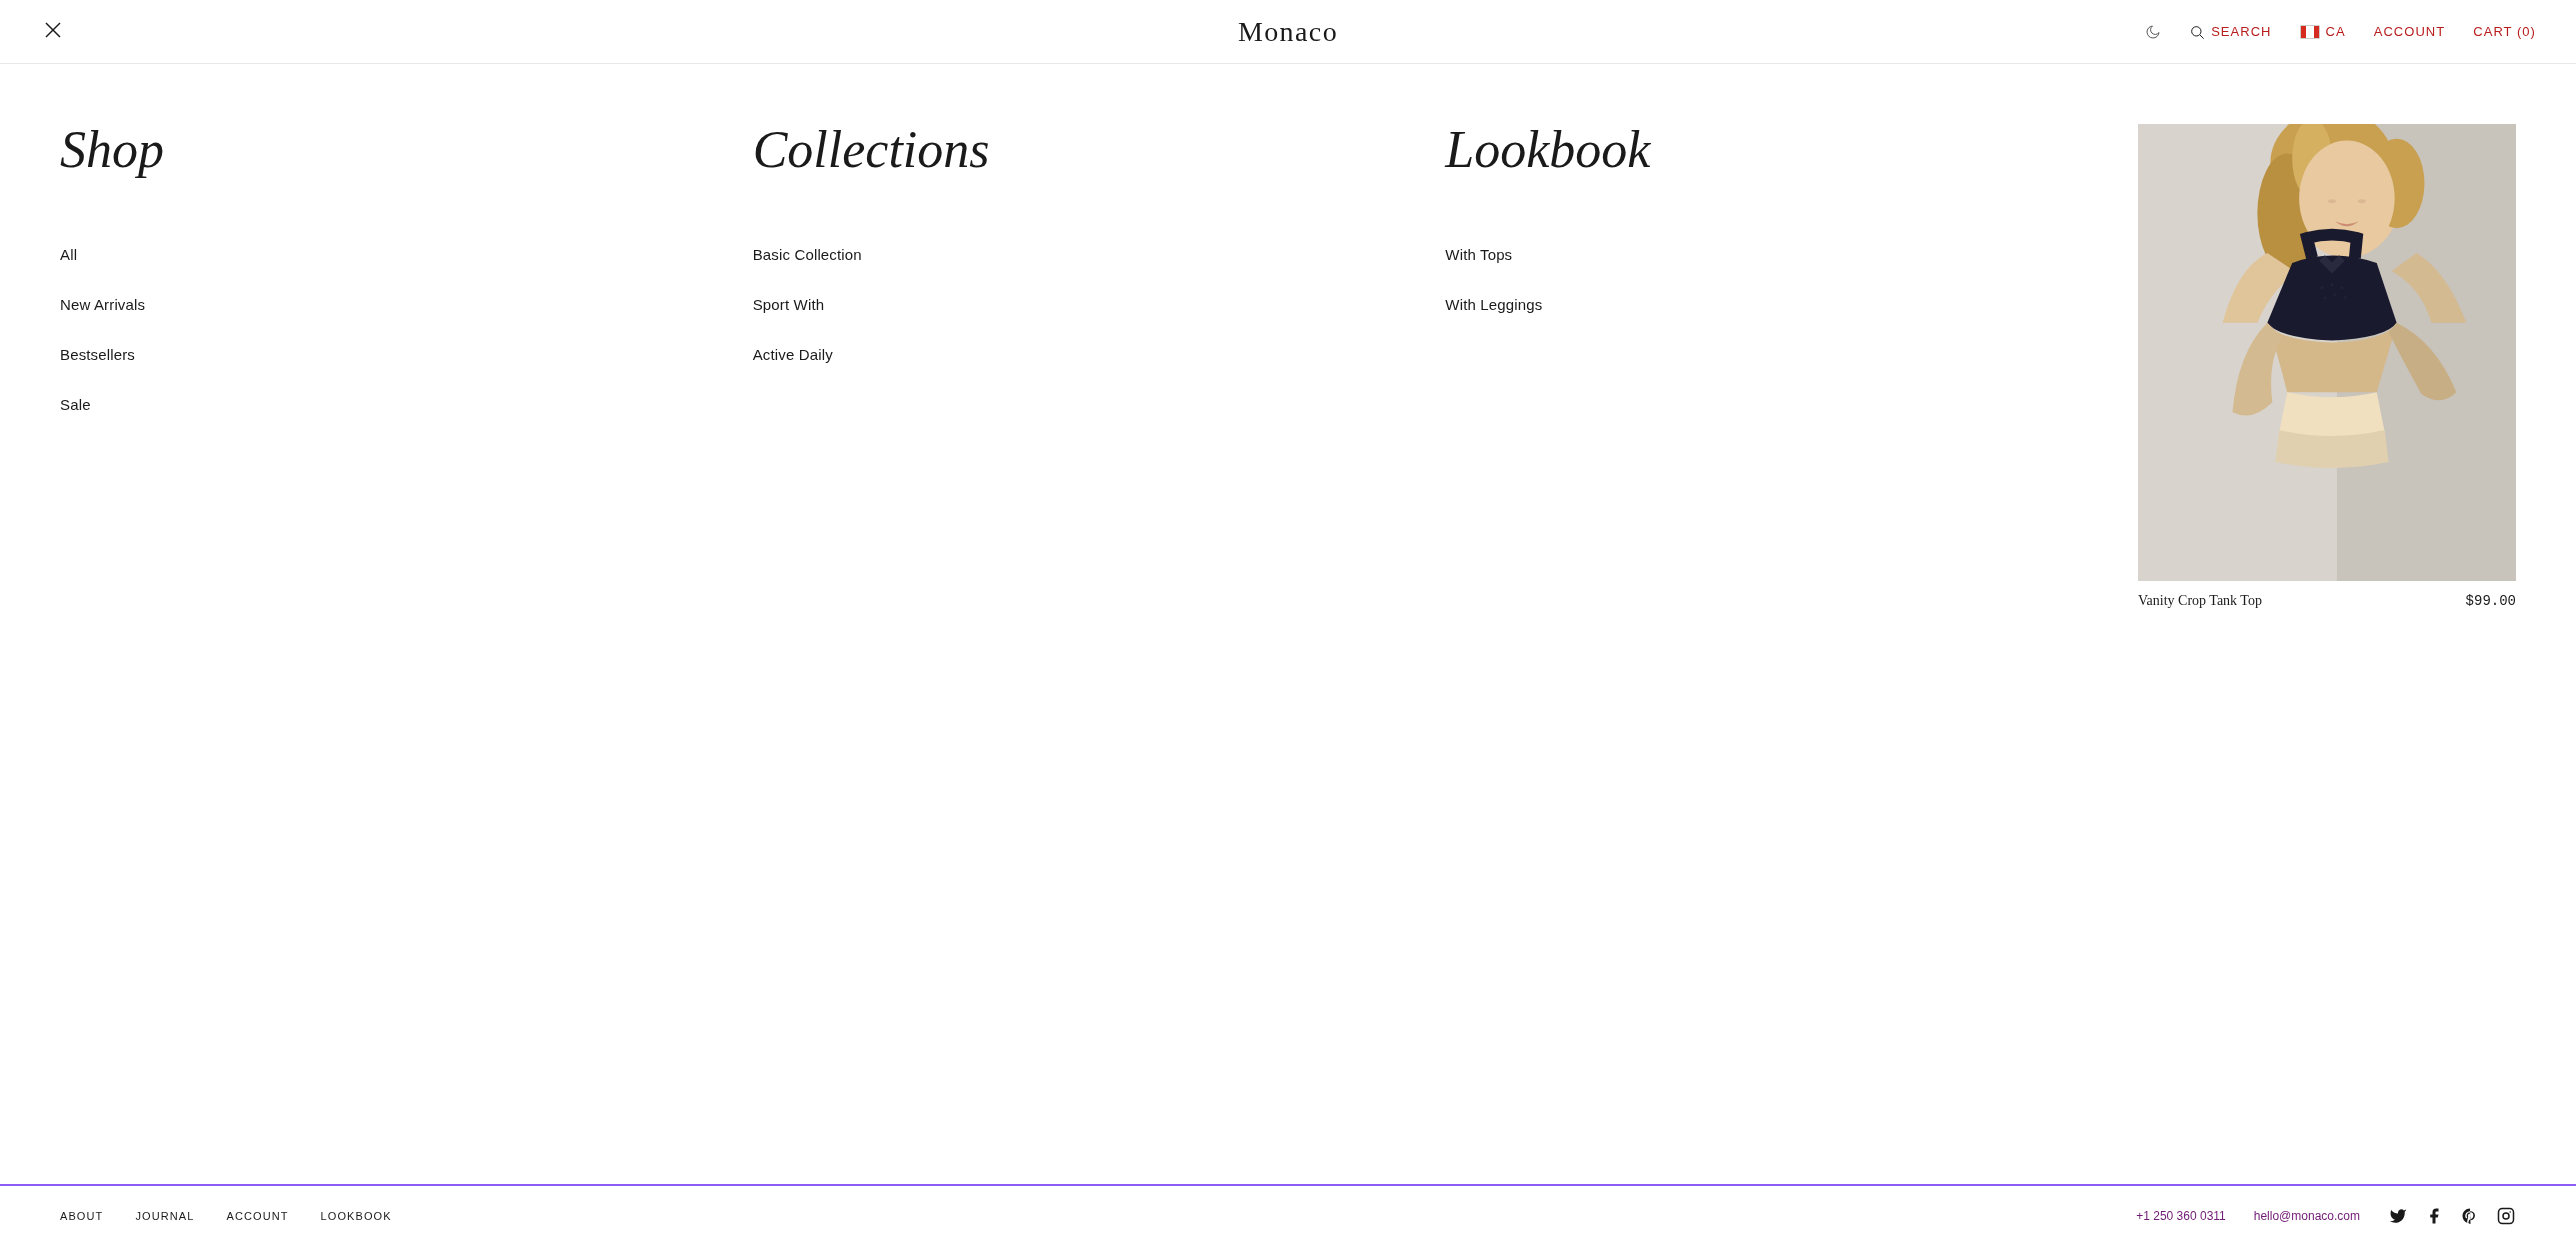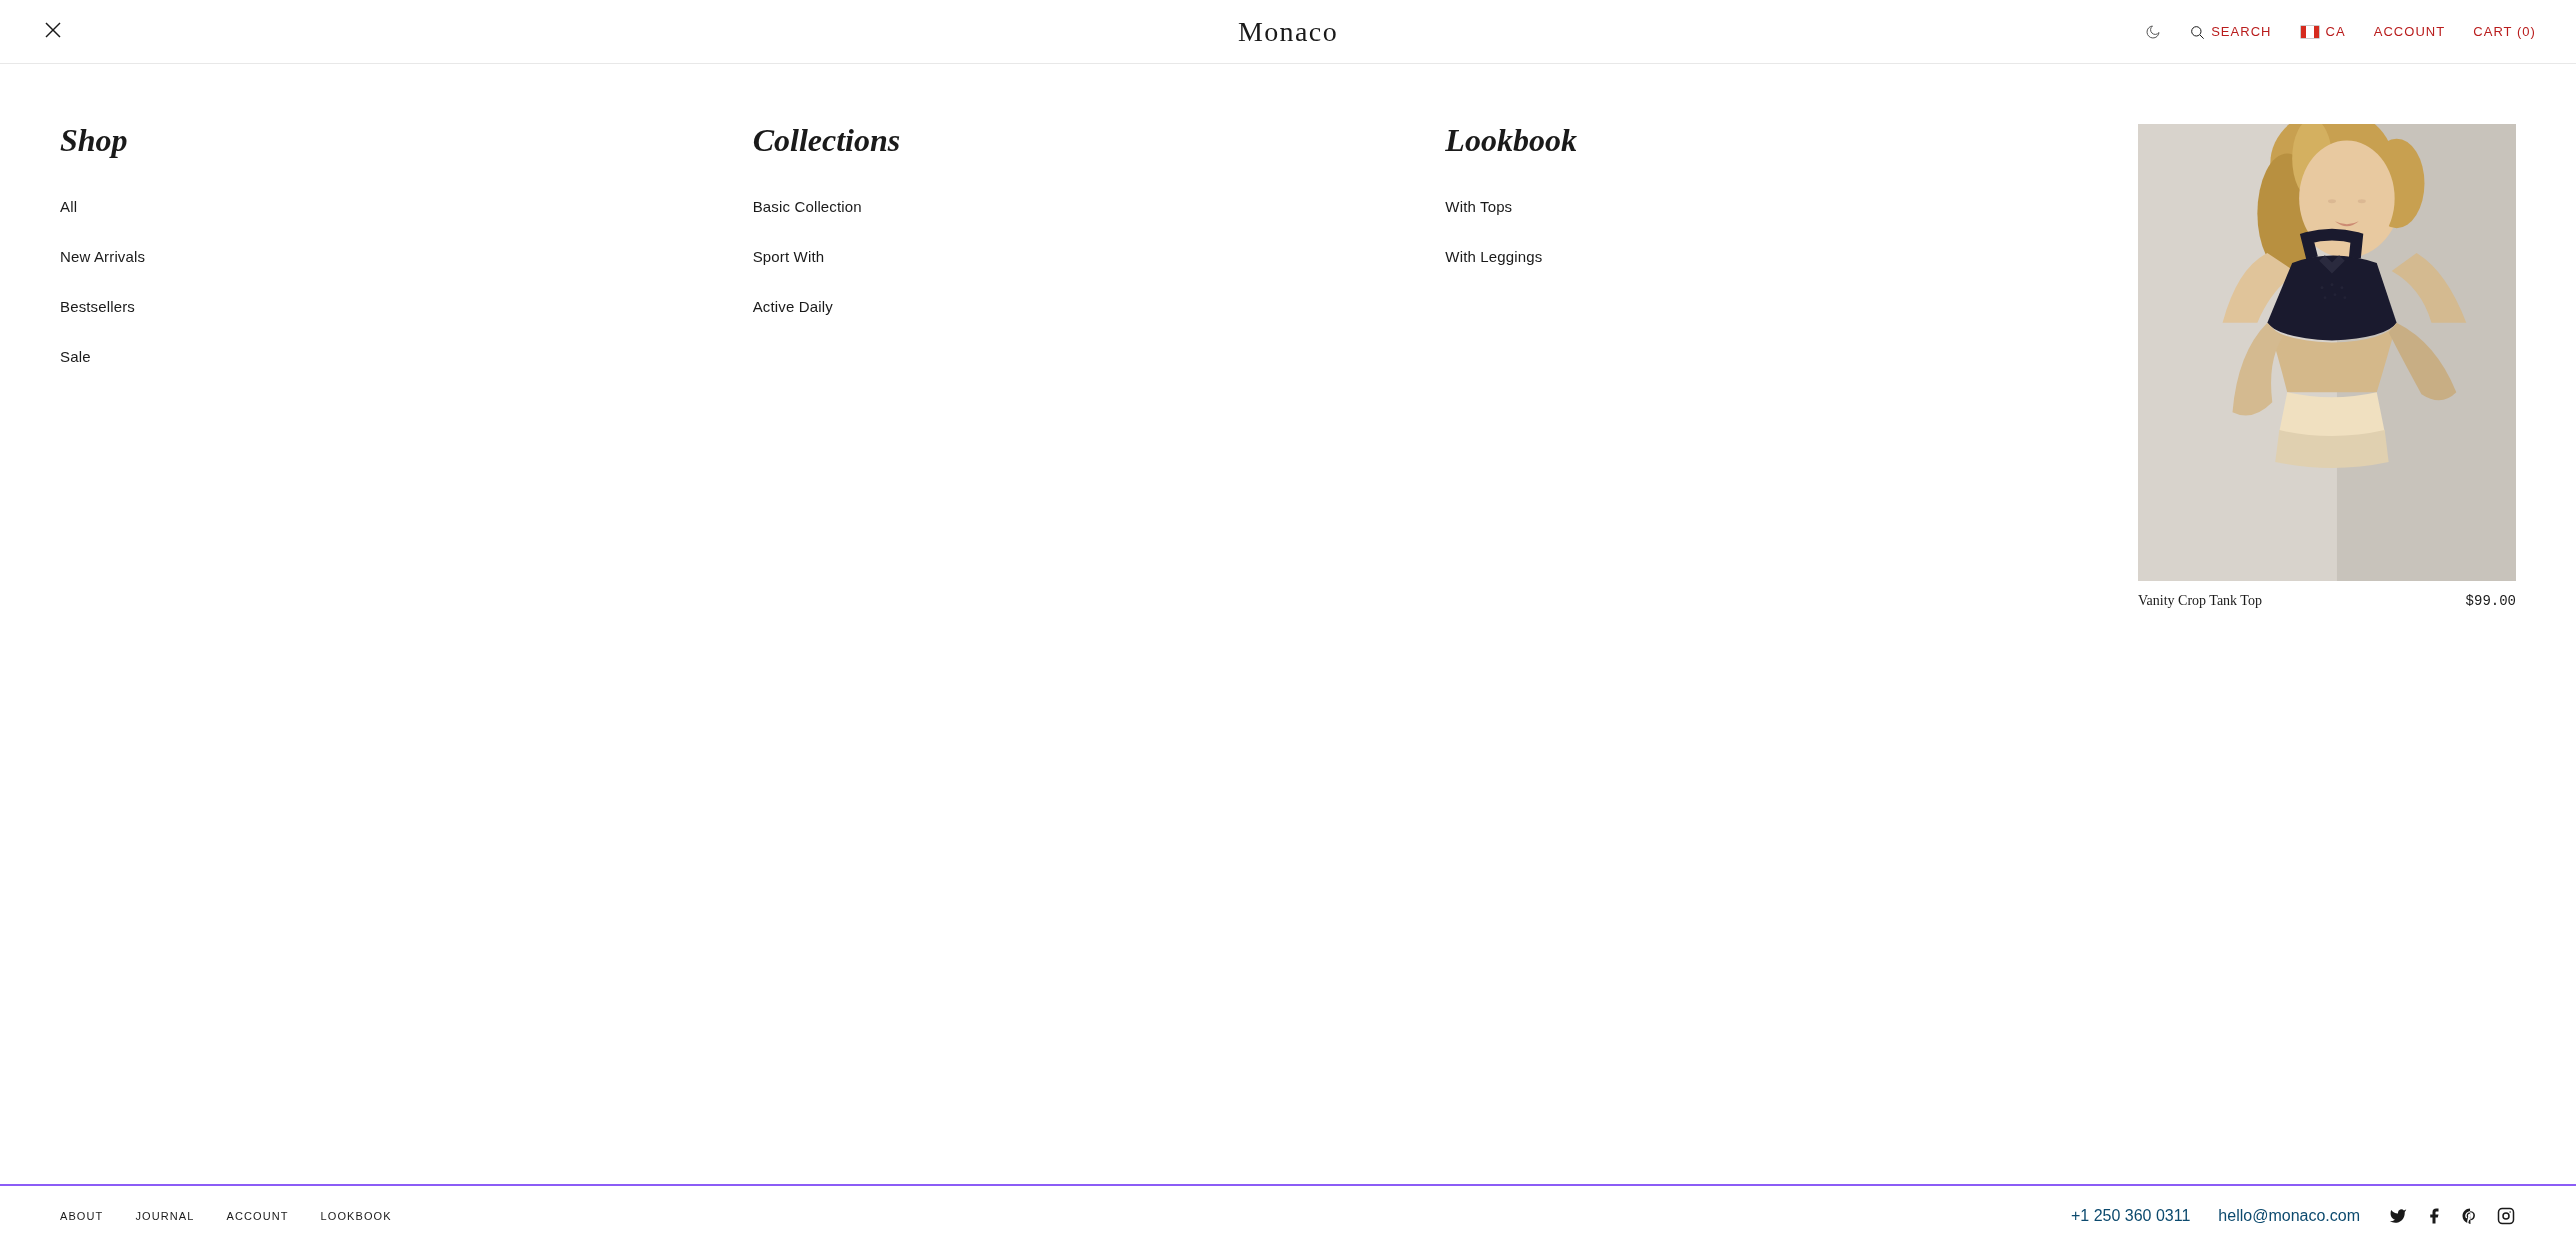--- a/index.html
+++ b/index.html
@@ -108,24 +108,24 @@
     }
 
     .nav-column-image {
       width: 378px;
       flex-shrink: 0;
     }
 
     .nav-heading {
       font-family: 'Georgia', serif;
       font-style: italic;
-      font-size: 32px;
-      font-weight: 700;
-      color: #1a1a1a;
-      margin-bottom: 32px;
+      font-size: 52px;
+      font-weight: 400;
+      color: #1a1a1a;
+      margin-bottom: 60px;
       line-height: 1;
     }
 
     .nav-links {
       display: flex;
       flex-direction: column;
       gap: 13px;
     }
 
     .nav-link {
@@ -211,22 +211,22 @@
     }
 
     .footer-right {
       display: flex;
       align-items: center;
       gap: 28px;
     }
 
     .footer-contact {
       font-family: 'Arial', sans-serif;
-      font-size: 16px;
-      color: #0c4a6e;
+      font-size: 12px;
+      color: #701a75;
     }
 
     .footer-social {
       display: flex;
       gap: 16px;
       align-items: center;
     }
 
     .social-icon {
       width: 20px;

